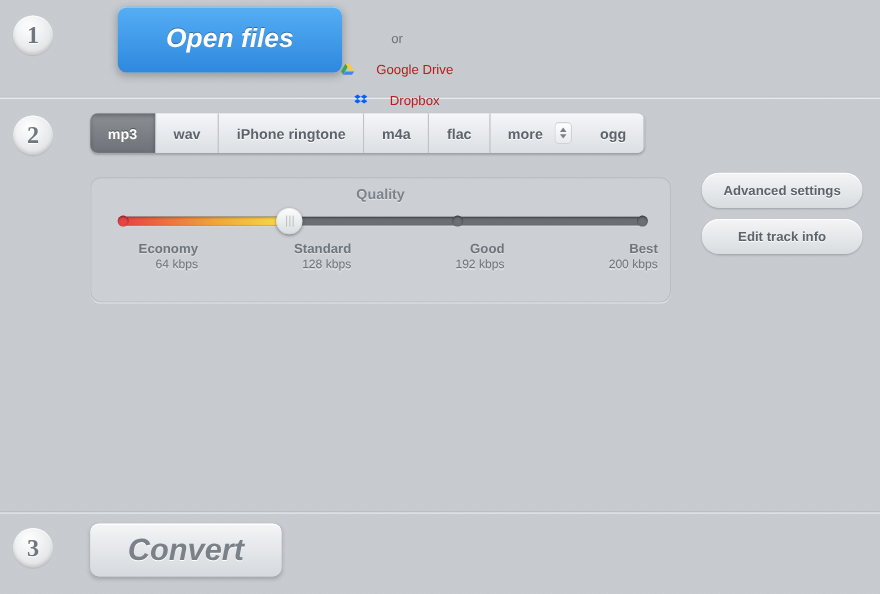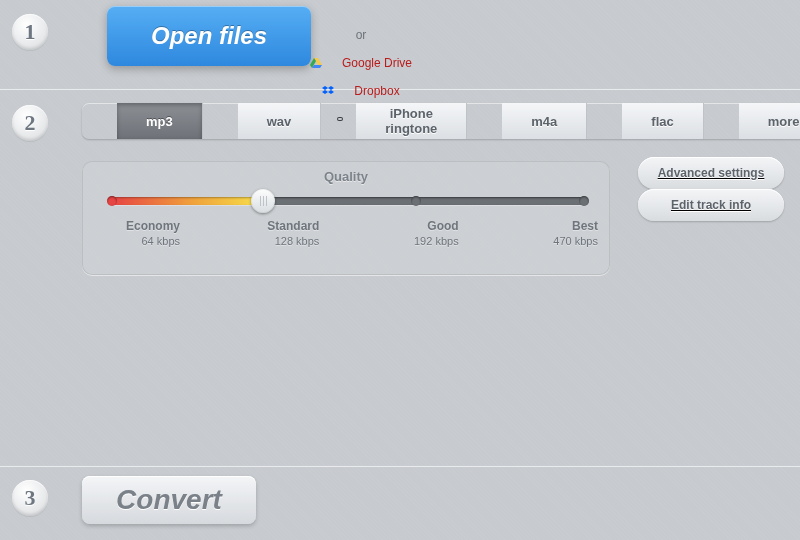--- a/index.html
+++ b/index.html
@@ -78,30 +78,30 @@
   .sec2 { height: 376px; padding-left: 82px; padding-top: 14px; }
   .sec2 .step-num { top: 16px; }
   .tabs {
     display: inline-flex;
     border-radius: 7px;
     overflow: hidden;
     box-shadow: inset 0 1px 0 rgba(255,255,255,0.5), 0 1px 2px rgba(0,0,0,0.2);
   }
   .tab {
     height: 36px;
-    padding: 0 29px;
+    padding: 0 16px;
     background: linear-gradient(#f4f6f8, #dcdfe3);
     border: none;
     border-right: 1px solid #bfc3c8;
     font-size: 13px;
     font-weight: bold;
     color: #5c636b;
     cursor: pointer;
     text-shadow: 0 1px 0 #fff;
-    display: flex; align-items: center; margin-left: 35px;
+    display: flex; align-items: center;
   }
   .tab.active {
     background: linear-gradient(#8c9095, #6e7278);
     color: #fff;
     text-shadow: 0 -1px 0 rgba(0,0,0,0.4);
     box-shadow: inset 0 2px 4px rgba(0,0,0,0.3);
   }
   .tab.more { padding-right: 10px; gap: 10px; border-right: none; }
   .updn {
     width: 16px; height: 20px;
@@ -165,21 +165,21 @@
     position: absolute; left: 12px; right: 12px; top: 58px;
     display: flex; justify-content: space-between;
     font-size: 12px; color: #6e757d; text-shadow: 0 1px 0 rgba(255,255,255,0.4);
   }
   .labels .col { text-align: right; width: 86px; }
   .labels .col .name { font-weight: bold; }
   .labels .col .rate { font-size: 11px; margin-top: 2px; }
 
   .side-btns {
     position: absolute; left: 638px; top: 68px;
-    display: flex; flex-direction: column;  text-decoration: underline;
+    display: flex; flex-direction: column; gap: 10px;
   }
   .side-btn {
     width: 146px; height: 32px; border: none; border-radius: 16px;
     background: linear-gradient(#f3f5f7,#d9dcdf);
     box-shadow: inset 0 1px 0 #fff, 0 1px 2px rgba(0,0,0,0.2);
     color: #5c636b; font-size: 12px; font-weight: bold;
     text-shadow: 0 1px 0 #fff; cursor: pointer;
   }
 
   
@@ -274,21 +274,21 @@
       <div class="col">
         <div class="name">Standard</div>
         <div class="rate">128 kbps</div>
       </div>
       <div class="col">
         <div class="name">Good</div>
         <div class="rate">192 kbps</div>
       </div>
       <div class="col">
         <div class="name">Best</div>
-        <div class="rate">470 kbps</div>
+        <div class="rate">200 kbps</div>
       </div>
     </div>
   </div>
 
   <div class="side-btns">
     <button class="side-btn">Advanced settings</button>
     <button class="side-btn">Edit track info</button>
   </div>
 </div>
 <hr class="sep">

